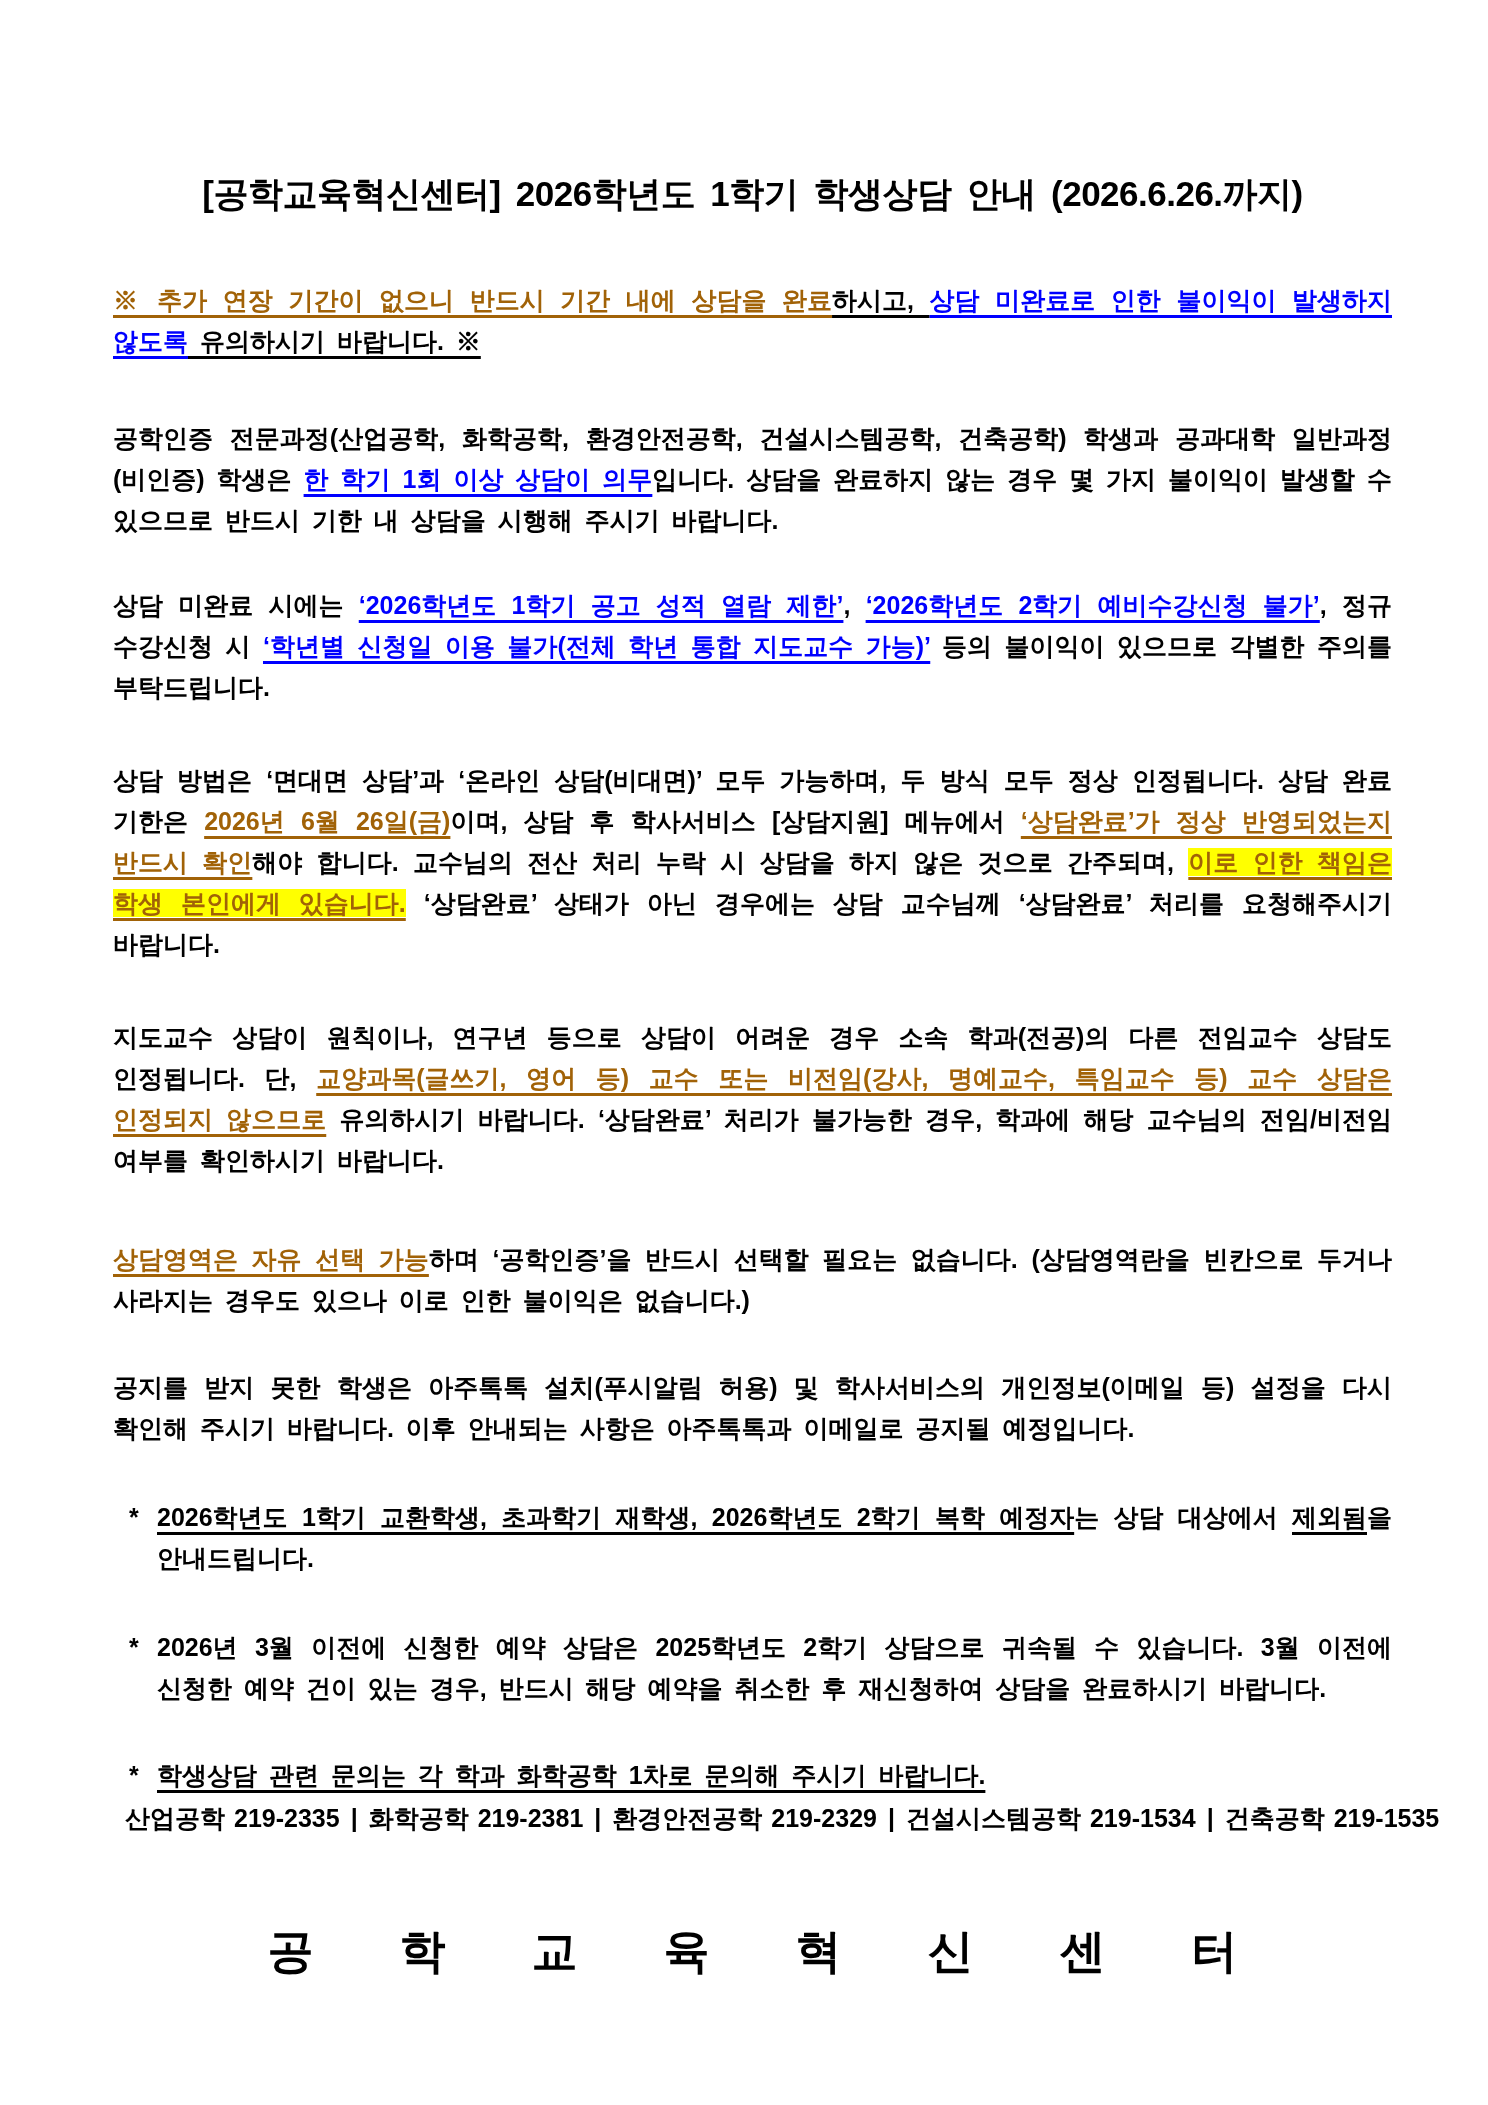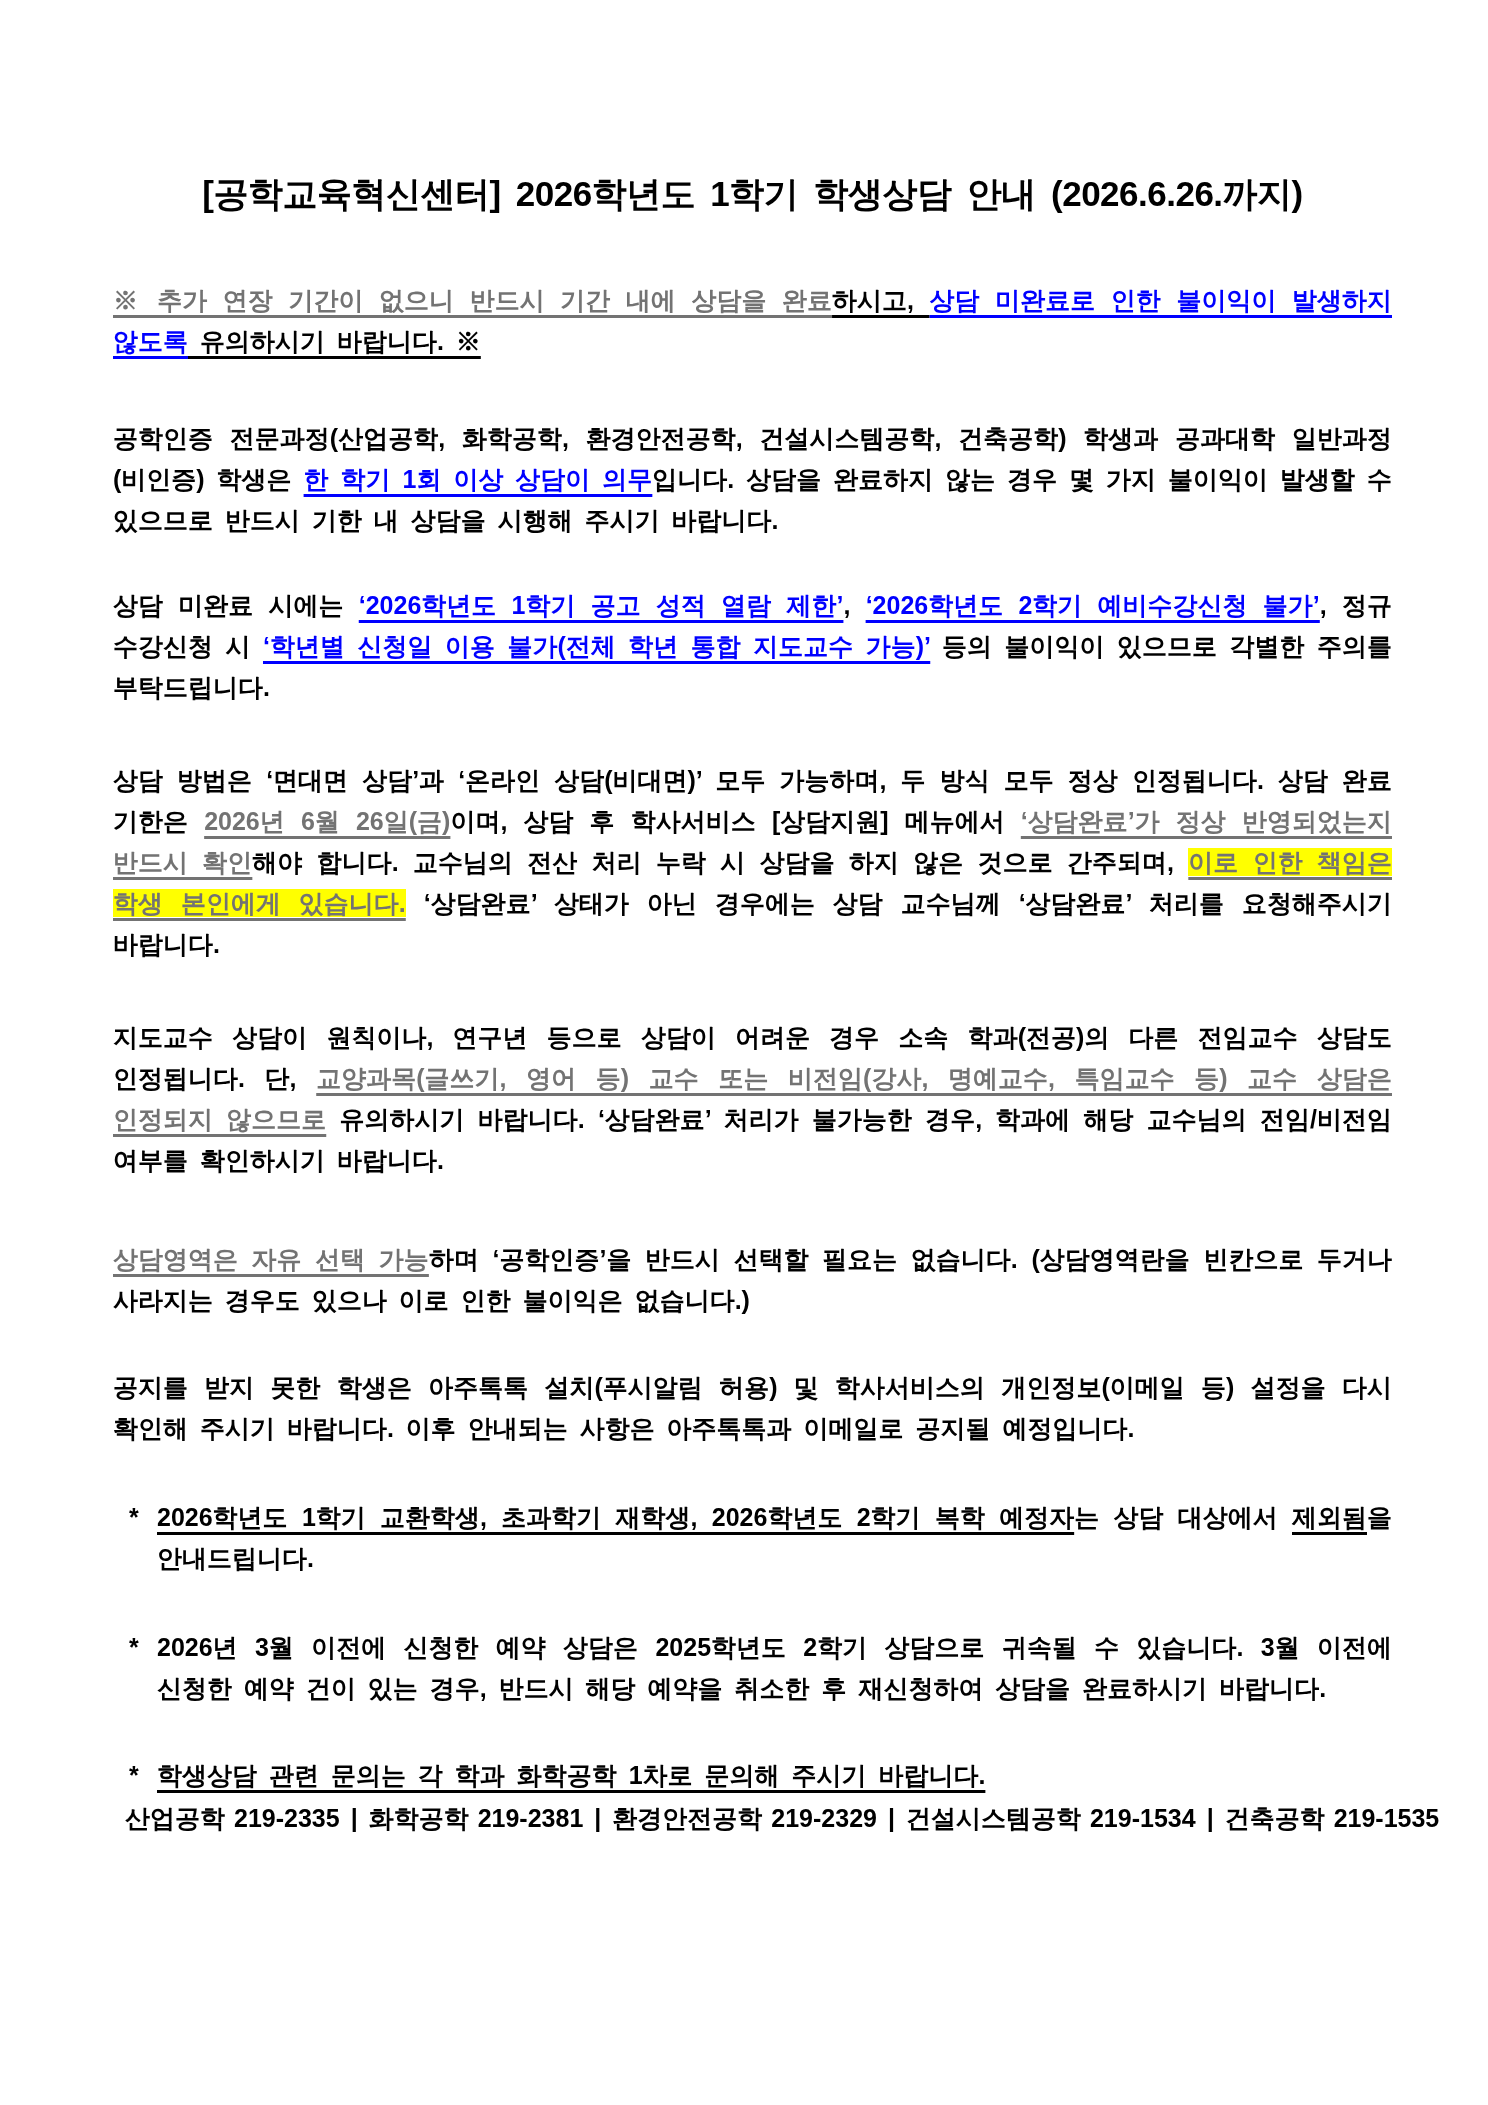--- a/index.html
+++ b/index.html
@@ -25,21 +25,21 @@
 
   .para {
     font-size:25px;
     line-height:41px;
     text-align:justify;
     word-spacing:5px;
     word-break:keep-all;
   }
 
   .u   { text-decoration:underline; text-decoration-thickness:3px; text-underline-offset:6px; }
-  .red { color:#737373; }
+  .red { color:#a16207; }
   .blue{ color:#0000ff; }
   .hl  { background:#ffff00; }
 
   .notice   { margin-top:64px; }
   .p-intro  { margin-top:56px; }
   .p-penalty{ margin-top:44px; }
   .p-method { margin-top:52px; }
   .p-prof   { margin-top:52px; }
   .p-area   { margin-top:58px; }
   .p-notify { margin-top:46px; }
@@ -105,15 +105,16 @@
         <div class="note-body">2026년 3월 이전에 신청한 예약 상담은 2025학년도 2학기 상담으로 귀속될 수 있습니다. 3월 이전에 신청한 예약 건이 있는 경우, 반드시 해당 예약을 취소한 후 재신청하여 상담을 완료하시기 바랍니다.</div>
       </div>
 
     <div class="para note note-3">
         <span class="bullet">*</span>
         <div class="note-body"><span class="u">학생상담 관련 문의는 각 학과 화학공학 1차로 문의해 주시기 바랍니다.</span></div>
       </div>
 
     <div class="contacts"><span class="dept">산업공학</span><span>219-2335</span><span class="sep">|</span><span class="dept">화학공학</span><span>219-2381</span><span class="sep">|</span><span class="dept">환경안전공학</span><span>219-2329</span><span class="sep">|</span><span class="dept">건설시스템공학</span><span>219-1534</span><span class="sep">|</span><span class="dept">건축공학</span><span>219-1535</span></div>
 
+    <div class="footer">공학교육혁신센터</div>
 
   </div>
 </div>
 
 </body></html>

